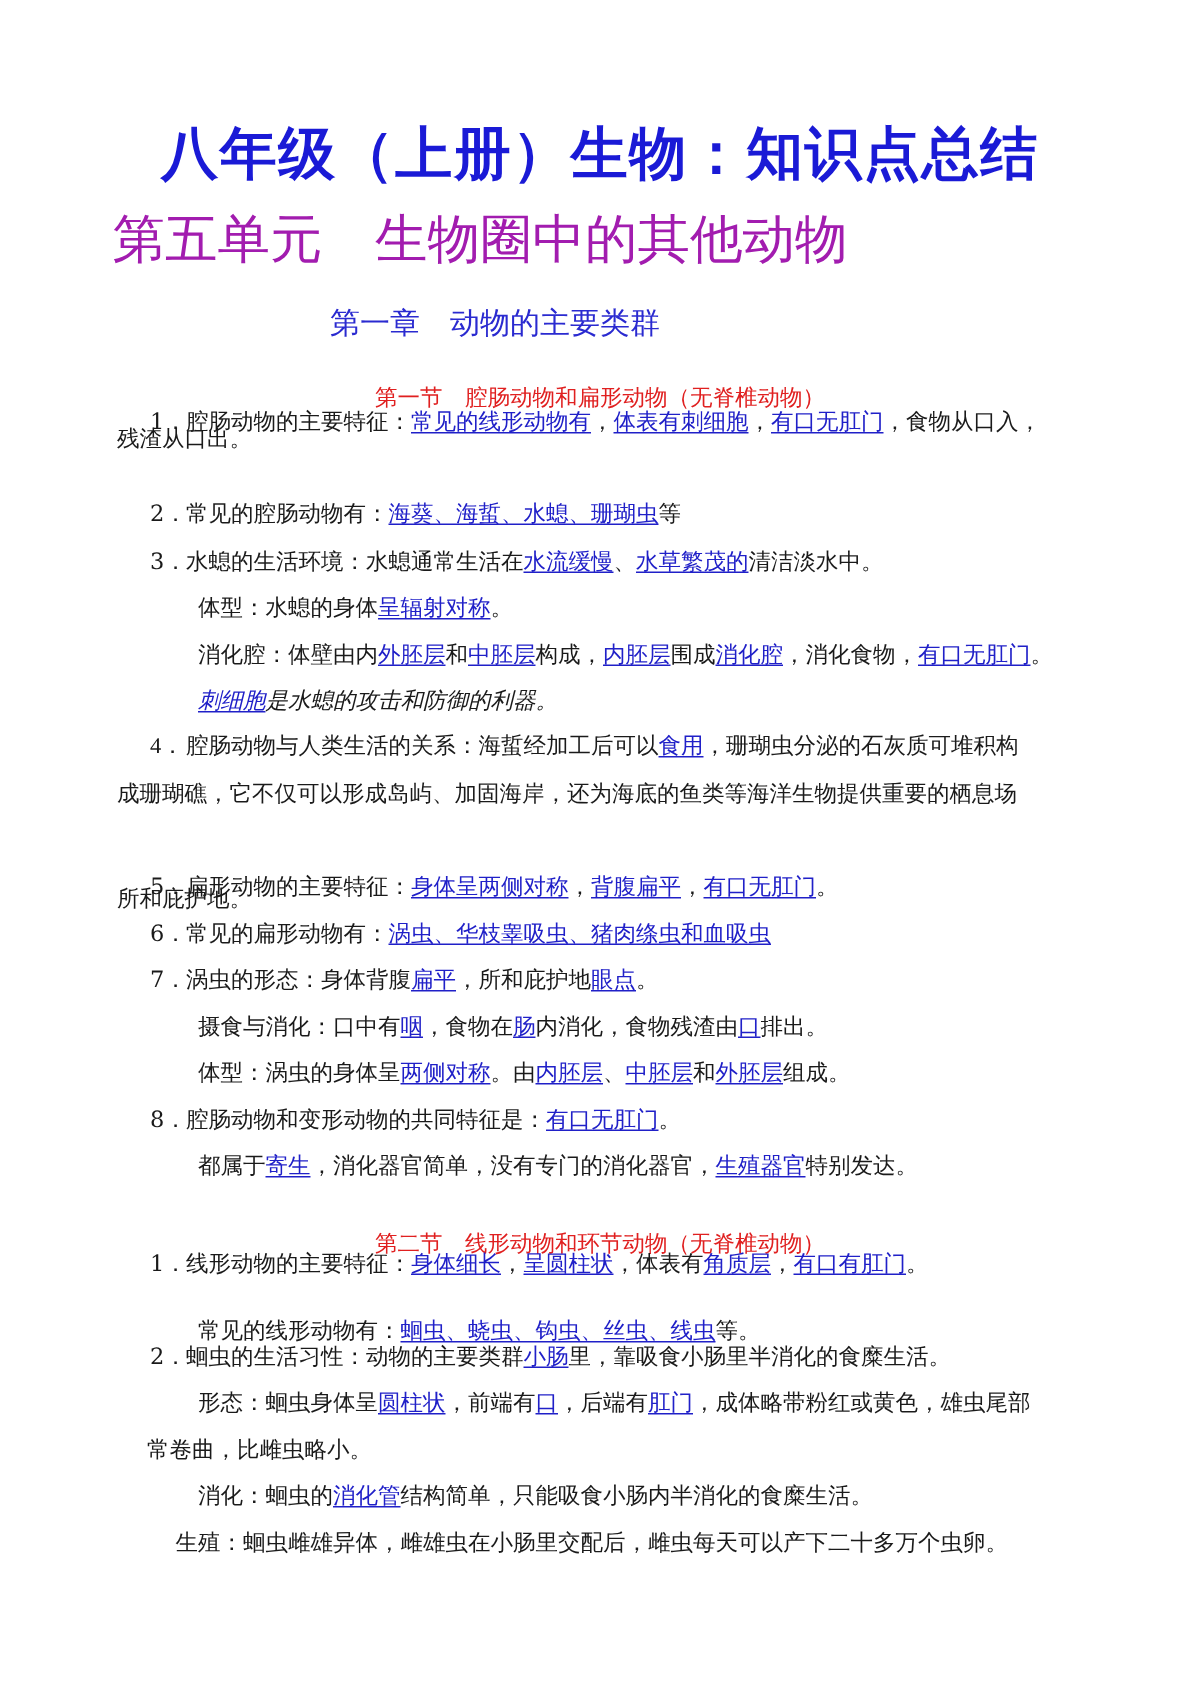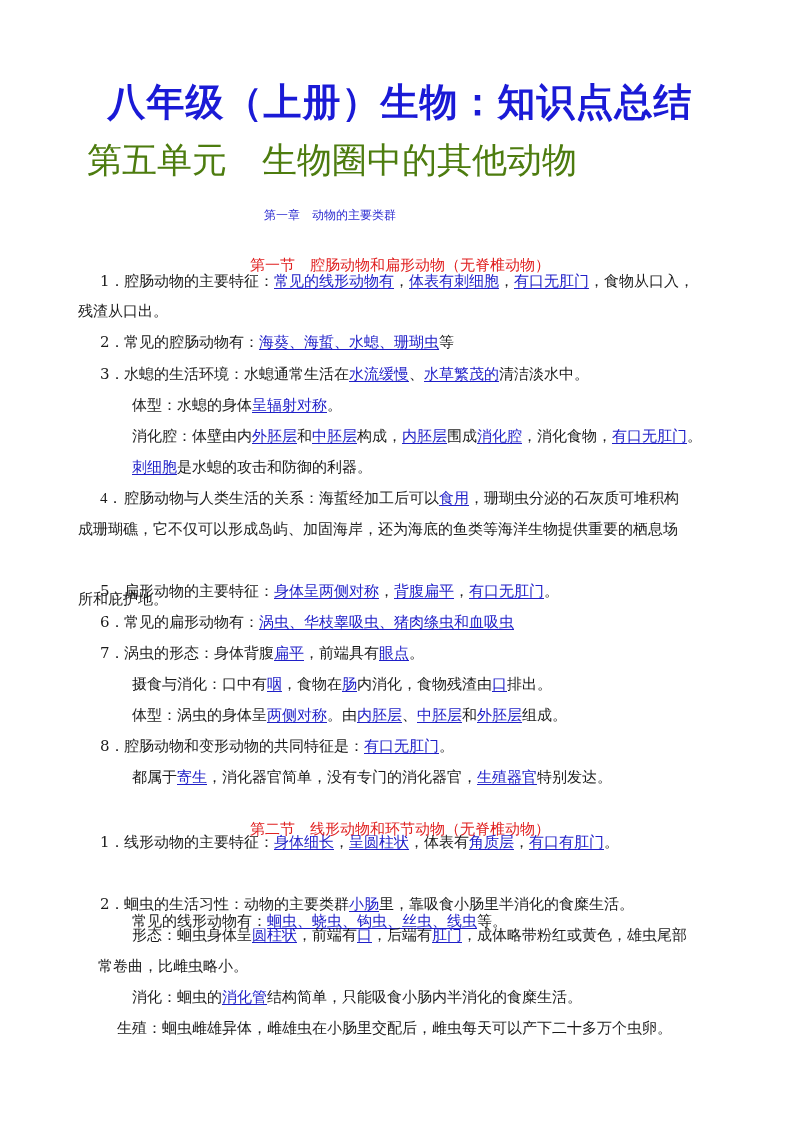--- a/index.html
+++ b/index.html
@@ -1,62 +1,62 @@
 <!DOCTYPE html>
 <html><head>
 <meta charset="utf-8">
 <style>
   html, body { margin: 0; padding: 0; background: #ffffff; }
   body { width: 800px; height: 1131px; position: relative; overflow: hidden;
          font-family: "DejaVu Serif", "Liberation Serif", serif; color: #1a1a1a; }
   .title { position: absolute; left: 0; width: 800px; top: 76px; text-align: center;
            font-size: 38px; line-height: 52px; color: #1a1ad6; letter-spacing: 1px;
            font-family: "DejaVu Sans", "Liberation Sans", sans-serif; font-weight: bold; }
-  .unit { position: absolute; left: 12px; width: 640px; top: 136px; text-align: center;
-          font-size: 35px; line-height: 48px; color: #4d7c0f;
+  .unit { position: absolute; left: 0; width: 640px; top: 136px; text-align: center;
+          font-size: 35px; line-height: 48px; color: #a21caf;
           font-family: "DejaVu Sans", "Liberation Sans", sans-serif; }
   .chapter { position: absolute; left: 0; width: 660px; text-align: center;
-             font-size: 12px; line-height: 24px; color: #2a2ad0; }
+             font-size: 20px; line-height: 24px; color: #2a2ad0; }
   .section { position: absolute; left: 0; width: 800px; text-align: center;
              font-size: 15px; line-height: 24px; color: #e02020; margin-top: 19px; }
   .line { position: absolute; font-size: 15px; line-height: 24px; white-space: nowrap; color: #1a1a1a; }
   .ln { text-decoration: underline; color: #2020c8; text-underline-offset: 2px; }
   .num { display: inline-block; width: 22px; text-align: right; margin-right: 2px; }
 </style>
 </head>
 <body>
 
 <div class="title">八年级（上册）生物：知识点总结</div>
 <div class="unit">第五单元　生物圈中的其他动物</div>
 <div class="chapter" style="top:203px">第一章　动物的主要类群</div>
 <div class="section" style="top:234px">第一节　腔肠动物和扁形动物（无脊椎动物）</div>
 
 <div id="s1">
     <div class="line" style="top: 269px; left: 100px;"><span class="num">1．</span><span>腔肠动物的主要特征：</span><span class="ln">常见的线形动物有</span><span>，</span><span class="ln">体表有刺细胞</span><span>，</span><span class="ln">有口无肛门</span><span>，食物从口入，</span></div>
-    <div class="line" style="top: 299px; left: 78px;"><span>残渣从口出。</span></div>
+    <div class="line" style="top: 282px; left: 78px; font-family: Liberation Mono, monospace;"><span>残渣从口出。</span></div>
     <div class="line" style="top: 330px; left: 100px;"><span class="num">2．</span><span>常见的腔肠动物有：</span><span class="ln">海葵、海蜇、水螅、珊瑚虫</span><span>等</span></div>
     <div class="line" style="top: 362px; left: 100px;"><span class="num">3．</span><span>水螅的生活环境：水螅通常生活在</span><span class="ln">水流缓慢</span><span>、</span><span class="ln">水草繁茂的</span><span>清洁淡水中。</span></div>
     <div class="line" style="top: 393px; left: 132px;"><span>体型：水螅的身体</span><span class="ln">呈辐射对称</span><span>。</span></div>
     <div class="line" style="top: 424px; left: 132px;"><span>消化腔：体壁由内</span><span class="ln">外胚层</span><span>和</span><span class="ln">中胚层</span><span>构成，</span><span class="ln">内胚层</span><span>围成</span><span class="ln">消化腔</span><span>，消化食物，</span><span class="ln">有口无肛门</span><span>。</span></div>
-    <div class="line" style="top: 455px; left: 132px;"><span class="ln">刺细胞</span><span>是水螅的攻击和防御的利器。</span></div>
+    <div class="line" style="top: 455px; left: 132px; font-style: italic;"><span class="ln">刺细胞</span><span>是水螅的攻击和防御的利器。</span></div>
     <div class="line" style="top: 486px; left: 100px; font-family: Liberation Serif, serif;"><span class="num">4．</span><span>腔肠动物与人类生活的关系：海蜇经加工后可以</span><span class="ln">食用</span><span>，珊瑚虫分泌的石灰质可堆积构</span></div>
     <div class="line" style="top: 517px; left: 78px;"><span>成珊瑚礁，它不仅可以形成岛屿、加固海岸，还为海底的鱼类等海洋生物提供重要的栖息场</span></div>
     <div class="line" style="top: 567px; left: 78px; margin-top: 20px;"><span>所和庇护地。</span></div>
     <div class="line" style="top: 579px; left: 100px;"><span class="num">5．</span><span>扁形动物的主要特征：</span><span class="ln">身体呈两侧对称</span><span>，</span><span class="ln">背腹扁平</span><span>，</span><span class="ln">有口无肛门</span><span>。</span></div>
     <div class="line" style="top: 610px; left: 100px;"><span class="num">6．</span><span>常见的扁形动物有：</span><span class="ln">涡虫、华枝睾吸虫、猪肉绦虫和血吸虫</span></div>
-    <div class="line" style="top: 641px; left: 100px;"><span class="num">7．</span><span>涡虫的形态：身体背腹</span><span class="ln">扁平</span><span>，前端具有</span><span class="ln">眼点</span><span>。</span></div>
+    <div class="line" style="top: 641px; left: 100px;"><span class="num">7．</span><span>涡虫的形态：身体背腹</span><span class="ln">扁平</span><span>，所和庇护地</span><span class="ln">眼点</span><span>。</span></div>
     <div class="line" style="top: 672px; left: 132px;"><span>摄食与消化：口中有</span><span class="ln">咽</span><span>，食物在</span><span class="ln">肠</span><span>内消化，食物残渣由</span><span class="ln">口</span><span>排出。</span></div>
     <div class="line" style="top: 703px; left: 132px;"><span>体型：涡虫的身体呈</span><span class="ln">两侧对称</span><span>。由</span><span class="ln">内胚层</span><span>、</span><span class="ln">中胚层</span><span>和</span><span class="ln">外胚层</span><span>组成。</span></div>
     <div class="line" style="top: 734px; left: 100px;"><span class="num">8．</span><span>腔肠动物和变形动物的共同特征是：</span><span class="ln">有口无肛门</span><span>。</span></div>
     <div class="line" style="top: 765px; left: 132px;"><span>都属于</span><span class="ln">寄生</span><span>，消化器官简单，没有专门的消化器官，</span><span class="ln">生殖器官</span><span>特别发达。</span></div>
   </div>
 
 <div class="section" style="top:798px">第二节　线形动物和环节动物（无脊椎动物）</div>
 
 <div id="s2">
     <div class="line" style="top: 830px; left: 100px;"><span class="num">1．</span><span>线形动物的主要特征：</span><span class="ln">身体细长</span><span>，</span><span class="ln">呈圆柱状</span><span>，体表有</span><span class="ln">角质层</span><span>，</span><span class="ln">有口有肛门</span><span>。</span></div>
-    <div class="line" style="top: 909px; left: 132px;"><span>常见的线形动物有：</span><span class="ln">蛔虫、蛲虫、钩虫、丝虫、线虫</span><span>等。</span></div>
+    <div class="line" style="top: 875px; left: 132px;"><span>常见的线形动物有：</span><span class="ln">蛔虫、蛲虫、钩虫、丝虫、线虫</span><span>等。</span></div>
     <div class="line" style="top: 892px; left: 100px;"><span class="num">2．</span><span>蛔虫的生活习性：动物的主要类群</span><span class="ln">小肠</span><span>里，靠吸食小肠里半消化的食糜生活。</span></div>
     <div class="line" style="top: 923px; left: 132px;"><span>形态：蛔虫身体呈</span><span class="ln">圆柱状</span><span>，前端有</span><span class="ln">口</span><span>，后端有</span><span class="ln">肛门</span><span>，成体略带粉红或黄色，雄虫尾部</span></div>
     <div class="line" style="top: 954px; left: 98px;"><span>常卷曲，比雌虫略小。</span></div>
     <div class="line" style="top: 985px; left: 132px;"><span>消化：蛔虫的</span><span class="ln">消化管</span><span>结构简单，只能吸食小肠内半消化的食糜生活。</span></div>
     <div class="line" style="top: 1016px; left: 117px;"><span>生殖：蛔虫雌雄异体，雌雄虫在小肠里交配后，雌虫每天可以产下二十多万个虫卵。</span></div>
   </div>
 
 </body></html>

